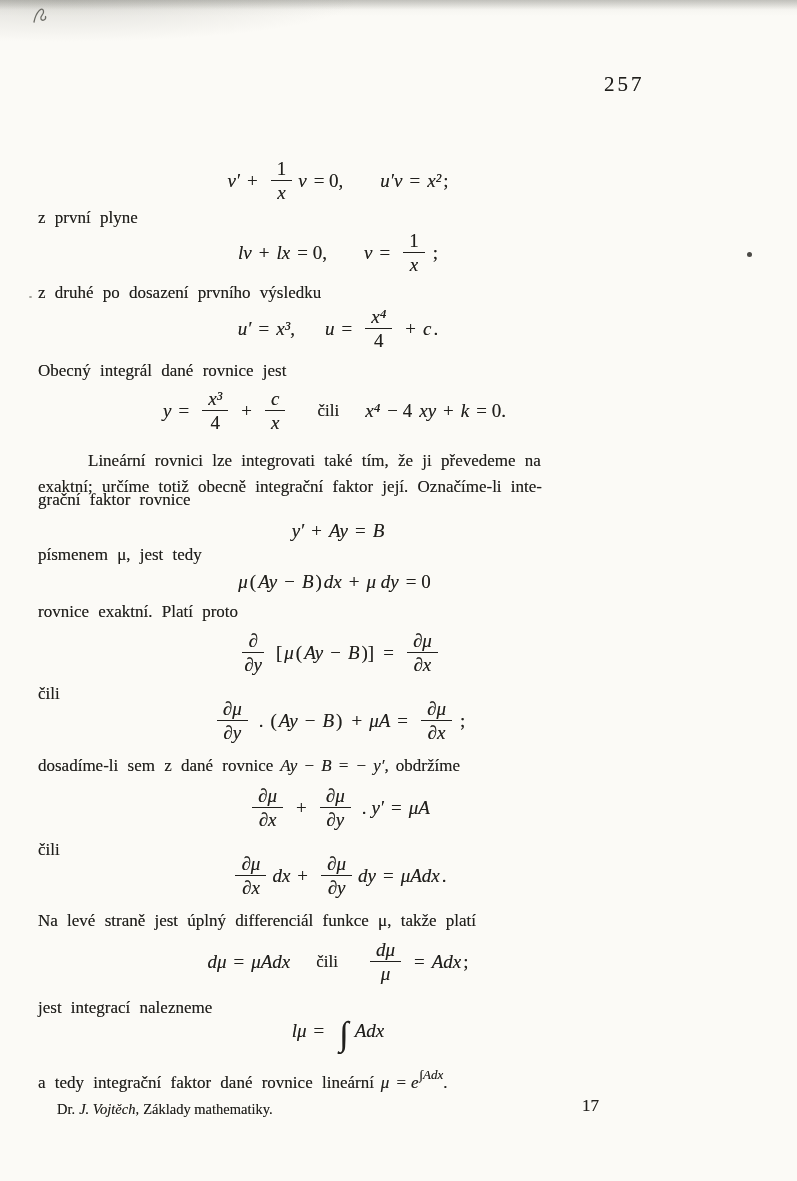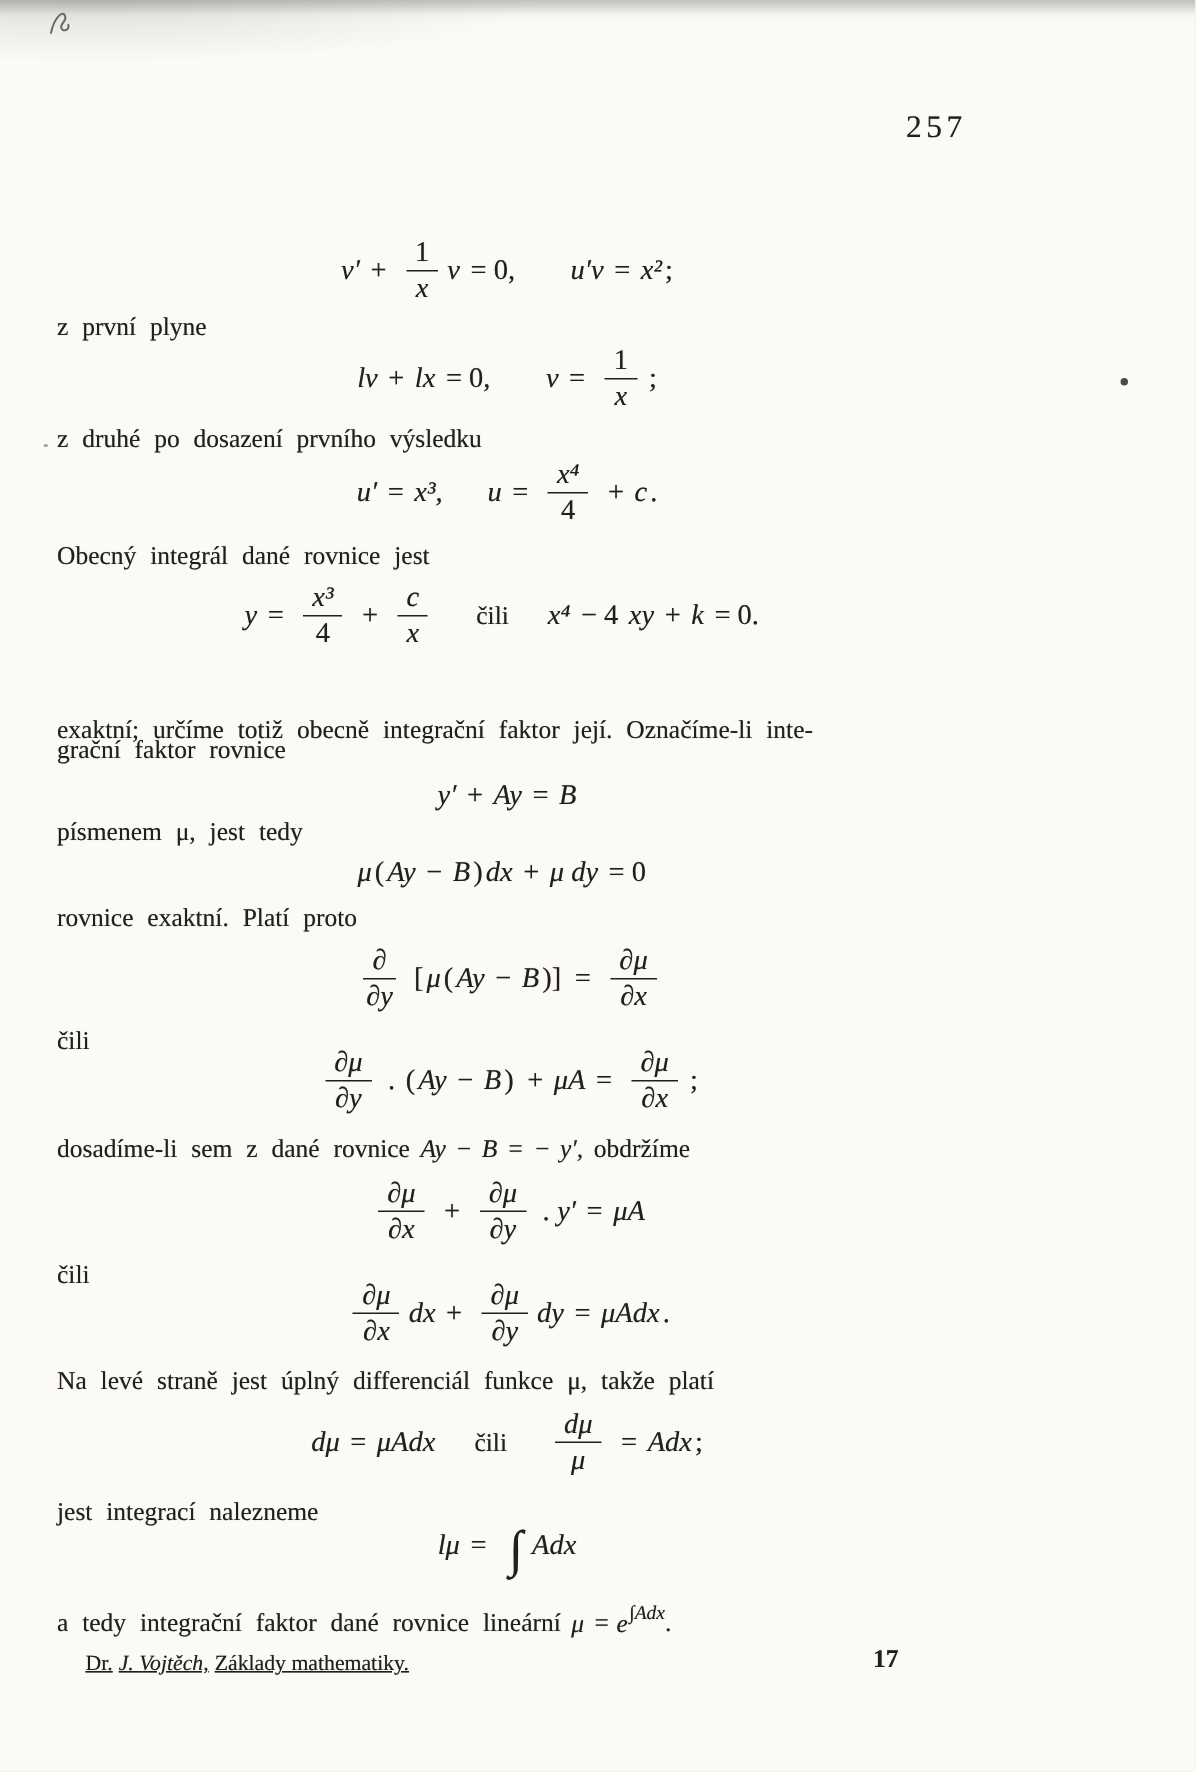--- a/index.html
+++ b/index.html
@@ -39,22 +39,22 @@
   .gap  { display:inline-block; width:30px; }
   .frac { display:inline-flex; flex-direction:column; align-items:center; margin:0 6px;
     line-height:1.12; }
   .frac .num { display:block; padding:0 6px 1px; border-bottom:1.5px solid #201f1c; }
   .frac .den { display:block; padding:1px 6px 0; }
   .int { font-size:34px; line-height:.9; margin:0 6px 0 8px; position:relative; top:3px; }
   sup.esup { font-size:13px; font-style:italic; position:relative; top:-2px; margin-left:1px; }
   
   .footer-cite { position:absolute; top:1101px; left:57px; font-size:14.5px; white-space:pre; }
   .footer-cite .it { font-style:italic; }
-  .footer-cite span { margin-right:4px;text-decoration:underline; }
-  .sig { position:absolute; top:1096px; left:582px; font-size:17px; font-weight:bold; }
+  .footer-cite span { margin-right:4px; }
+  .sig { position:absolute; top:1096px; left:582px; font-size:17px; font-weight:normal; }
 </style>
 </head>
 <body>
 
 <div class="page">
 
   <div class="noise-band"></div>
   <svg class="squiggle" width="24" height="26" viewBox="0 0 24 26">
     <path d="M4 20 C6 10 12 4 13.5 9 C14.5 13 9.5 13.5 11 17 C12 19.5 16.5 18 15.5 14.5" fill="none" stroke="#6a6a64" stroke-width="1.3" stroke-linecap="round"></path>
   </svg>
@@ -131,20 +131,21 @@
     </span>
     <span class="word">čili</span>
     <span class="mi">x⁴</span>
     <span class="mo">− 4</span>
     <span class="mi">xy</span>
     <span class="mo">+</span>
     <span class="mi">k</span>
     <span class="mo">= 0.</span>
   </div>
 
+  <div class="bl indent" style="top:451px">Lineární rovnici lze integrovati také tím, že ji převedeme na</div>
   <div class="bl" style="top:477px">exaktní; určíme totiž obecně integrační faktor její. Označíme-li inte-</div>
   <div class="bl" style="top:490px">grační faktor rovnice</div>
 
   <div class="eq" style="top:520px">
     <span class="mi">y′</span>
     <span class="mo">+</span>
     <span class="mi">Ay</span>
     <span class="mo">=</span>
     <span class="mi">B</span>
   </div>

